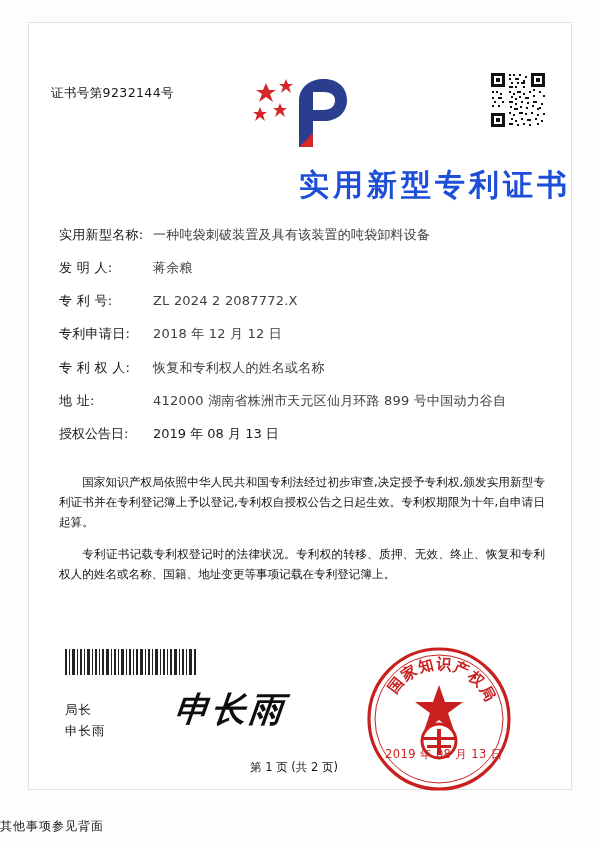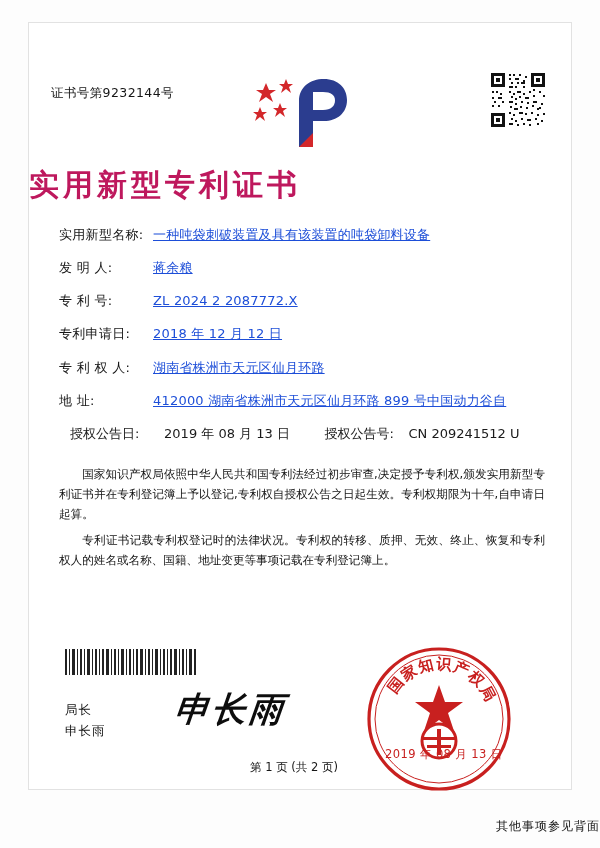--- a/index.html
+++ b/index.html
@@ -63,26 +63,26 @@
     justify-content: center;
     align-items: flex-start;
   }
   .emblem svg { display:block; }
 
   
   .main-title {
     position: absolute;
     left: 0; right: 0;
     top: 142px;
-    text-align: left;
+    text-align: right;
     font-family: "DejaVu Serif", "Liberation Serif", serif;
     font-size: 30px;
     font-weight: bold;
     letter-spacing: 4px;
-    color: #be185d;
+    color: #1d4ed8;
   }
 
   
   .fields {
     position: absolute;
     left: 30px;
     top: 202px;
     width: 484px;
     font-size: 13px;
     line-height: 1.55;
@@ -94,37 +94,35 @@
   }
   .field .lbl {
     width: 94px;
     flex: 0 0 94px;
     color: #161616;
     letter-spacing: 0.3px;
     white-space: nowrap;
   }
   .field .val {
     flex: 1 1 auto;
-    color: #1d4ed8;
+    color: #404040;
     letter-spacing: 0.2px;
-    text-decoration: underline;
   }
   .field .val2 {
     margin-top: 4px;
   }
   .field-split {
     display: flex;
     align-items: flex-start;
     margin-bottom: 10px;
   }
   .field-split .half {
     display: flex;
     align-items: flex-start;
     width: 50%;
-    justify-content: center;
   }
   .field-split .half .lbl {
     width: 94px;
     flex: 0 0 94px;
     white-space: nowrap;
   }
   .field-split .half.right .lbl {
     width: 84px;
     flex: 0 0 84px;
   }
@@ -134,21 +132,21 @@
     position: absolute;
     left: 30px;
     top: 438px;
     width: 486px;
     font-size: 11.6px;
     line-height: 1.72;
     color: #141414;
     text-align: justify;
   }
   .body-text p {
-    margin: 4px 0 6px 0;
+    margin: 12px 0 6px 0;
     text-indent: 2em;
   }
 
   
   .barcode {
     position: absolute;
     left: 36px;
     top: 626px;
     width: 132px;
     height: 26px;
@@ -204,21 +202,21 @@
     text-align: center;
     font-size: 11.5px;
     color: #161616;
   }
 
   
   .outer-footer {
     position: absolute;
     left: 0; right: 0;
     top: 818px;
-    text-align: right;
+    text-align: left;
     font-size: 12px;
     color: #161616;
     letter-spacing: 1px;
   }
 </style>
 </head>
 <body>
 
 <div class="page">
   <div class="cert-frame">
@@ -339,36 +337,32 @@
       <div class="field">
         <span class="lbl">专 利 号:</span>
         <span class="val">ZL 2024 2 2087772.X</span>
       </div>
       <div class="field">
         <span class="lbl">专利申请日:</span>
         <span class="val">2018 年 12 月 12 日</span>
       </div>
       <div class="field">
         <span class="lbl">专 利 权 人:</span>
-        <span class="val">湖南省株洲市天元区仙月环路</span>
+        <span class="val">恢复和专利权人的姓名或名称</span>
       </div>
       <div class="field">
         <span class="lbl">地        址:</span>
         <span class="val">
           <span>412000 湖南省株洲市天元区仙月环路 899 号中国动力谷自</span>
         </span>
       </div>
       <div class="field-split">
         <span class="half">
           <span class="lbl">授权公告日:</span>
           <span class="val">2019 年 08 月 13 日</span>
-        </span>
-        <span class="half right">
-          <span class="lbl">授权公告号:</span>
-          <span class="val">CN 209241512 U</span>
         </span>
       </div>
     </div>
 
     <div class="body-text">
       <p>国家知识产权局依照中华人民共和国专利法经过初步审查,决定授予专利权,颁发实用新型专利证书并在专利登记簿上予以登记,专利权自授权公告之日起生效。专利权期限为十年,自申请日起算。</p>
       <p>专利证书记载专利权登记时的法律状况。专利权的转移、质押、无效、终止、恢复和专利权人的姓名或名称、国籍、地址变更等事项记载在专利登记簿上。</p>
     </div>
 
     <div class="barcode">

